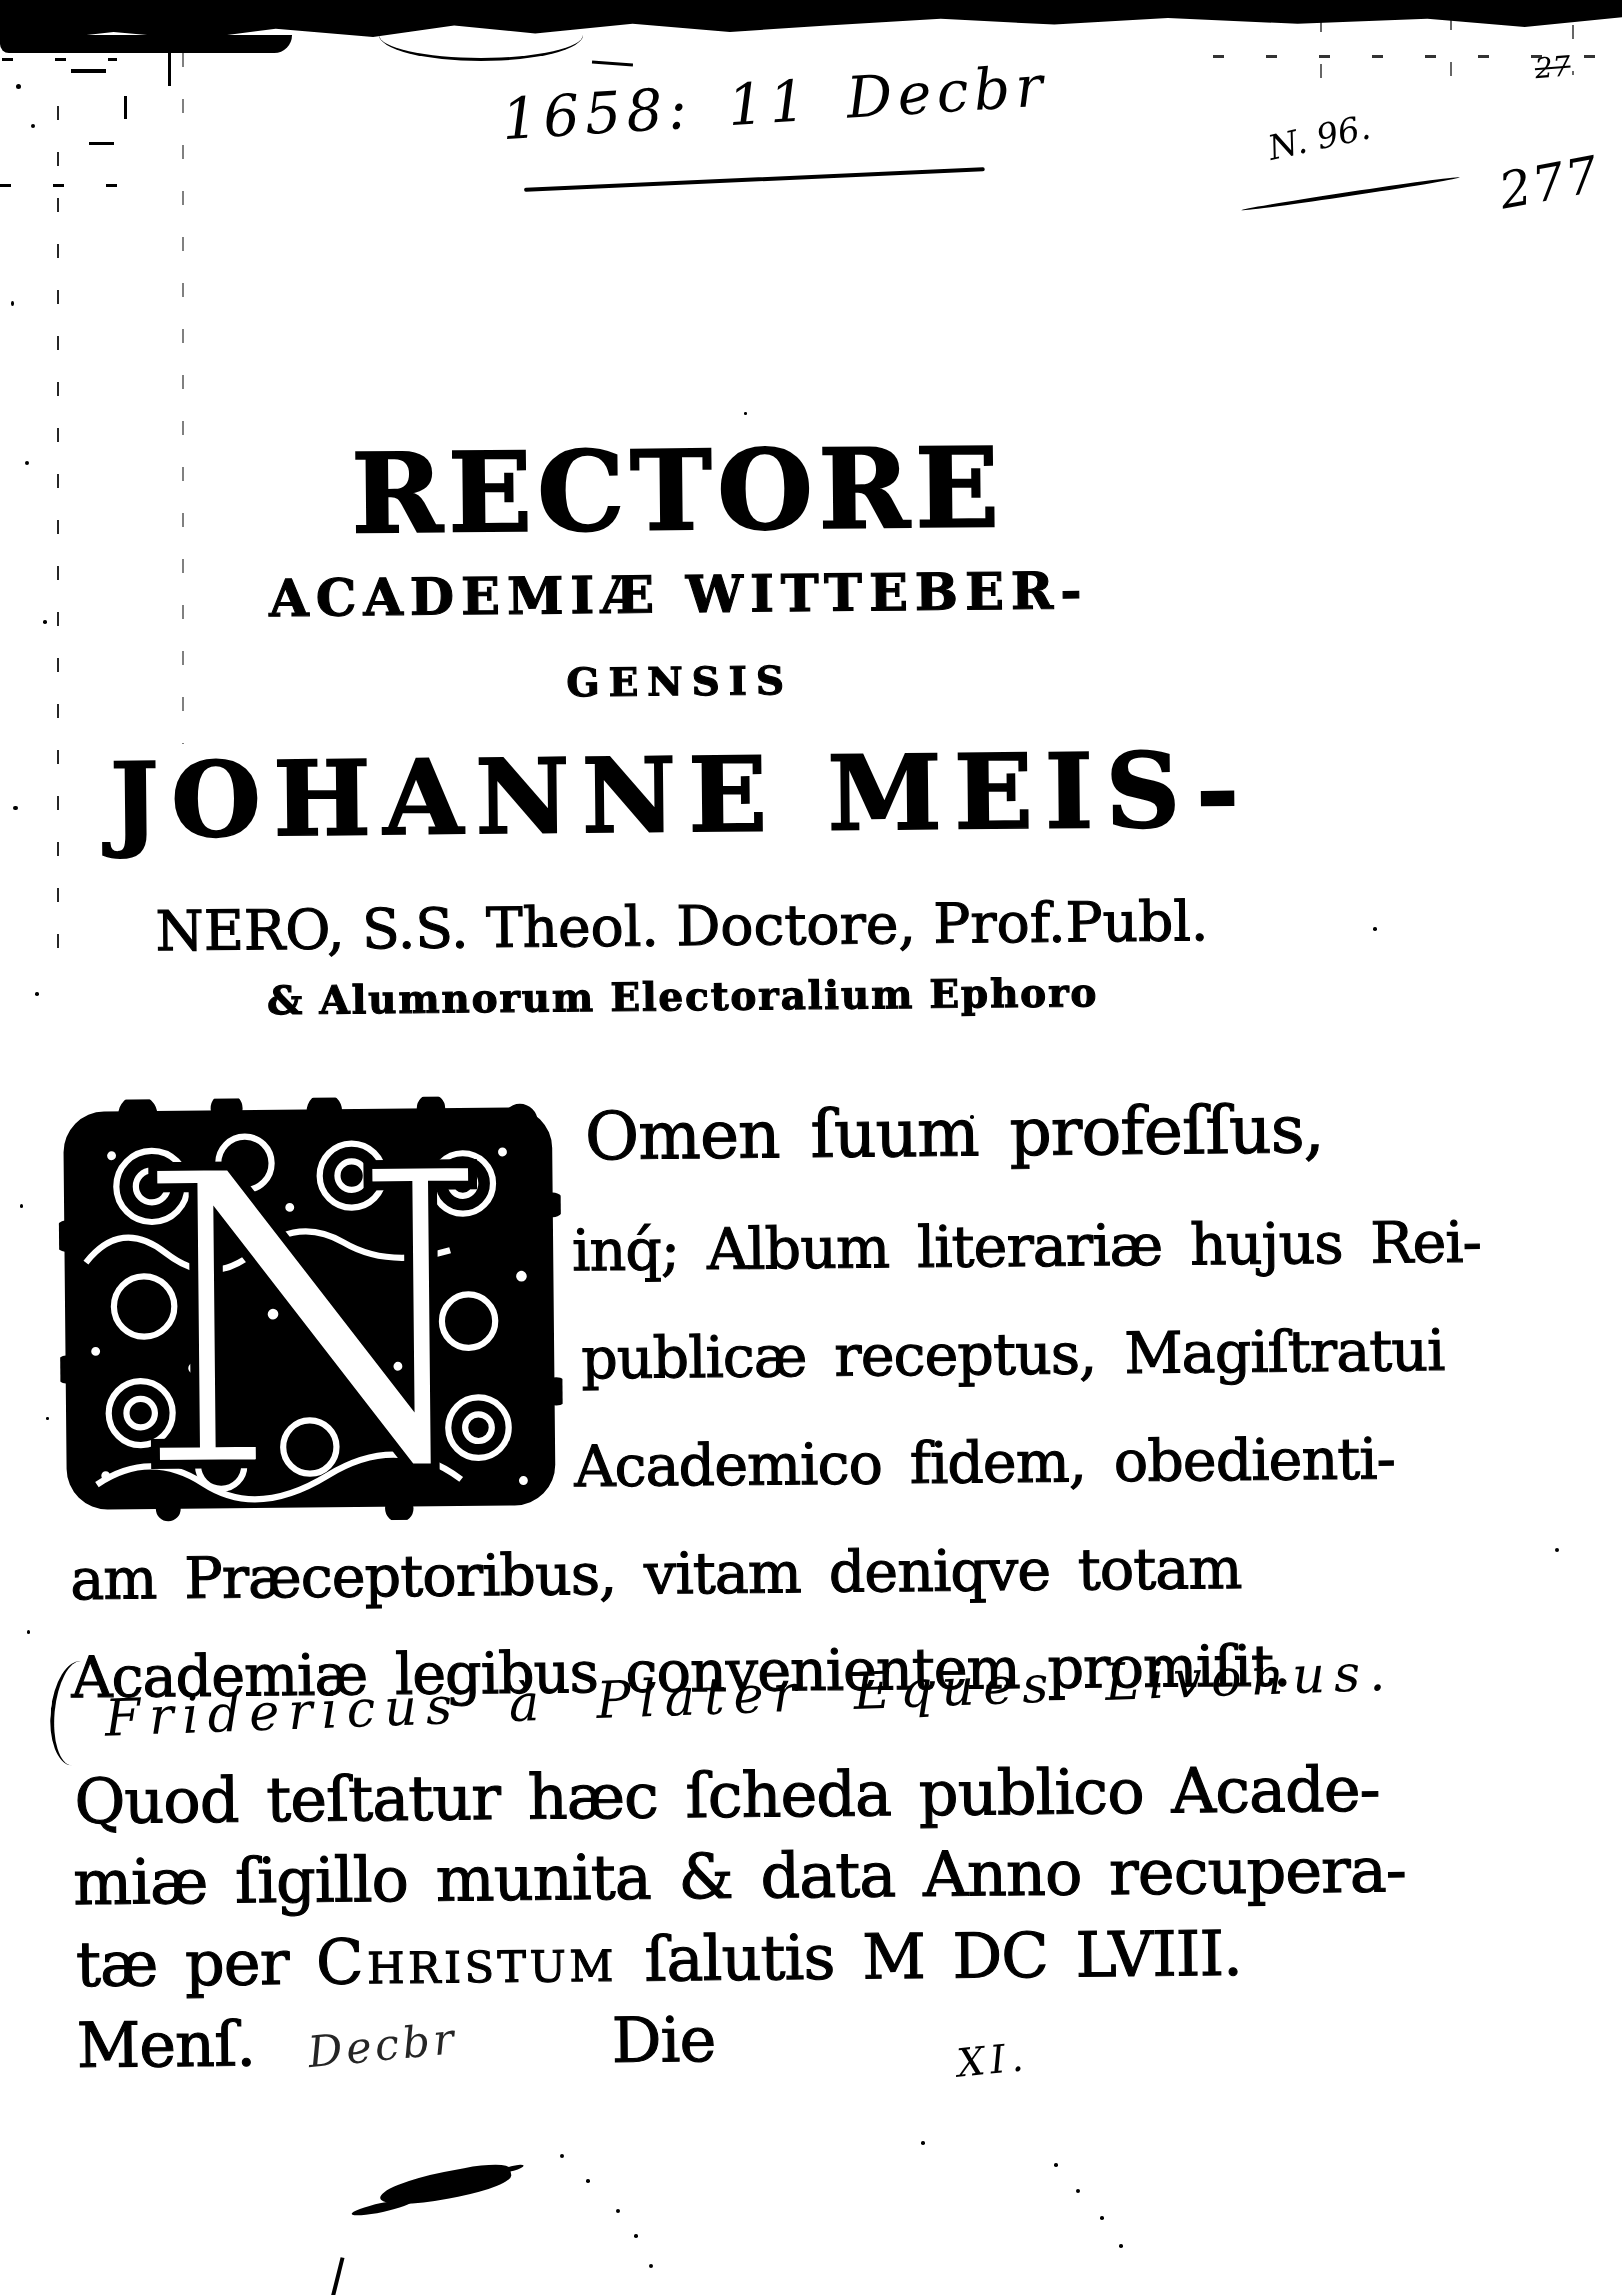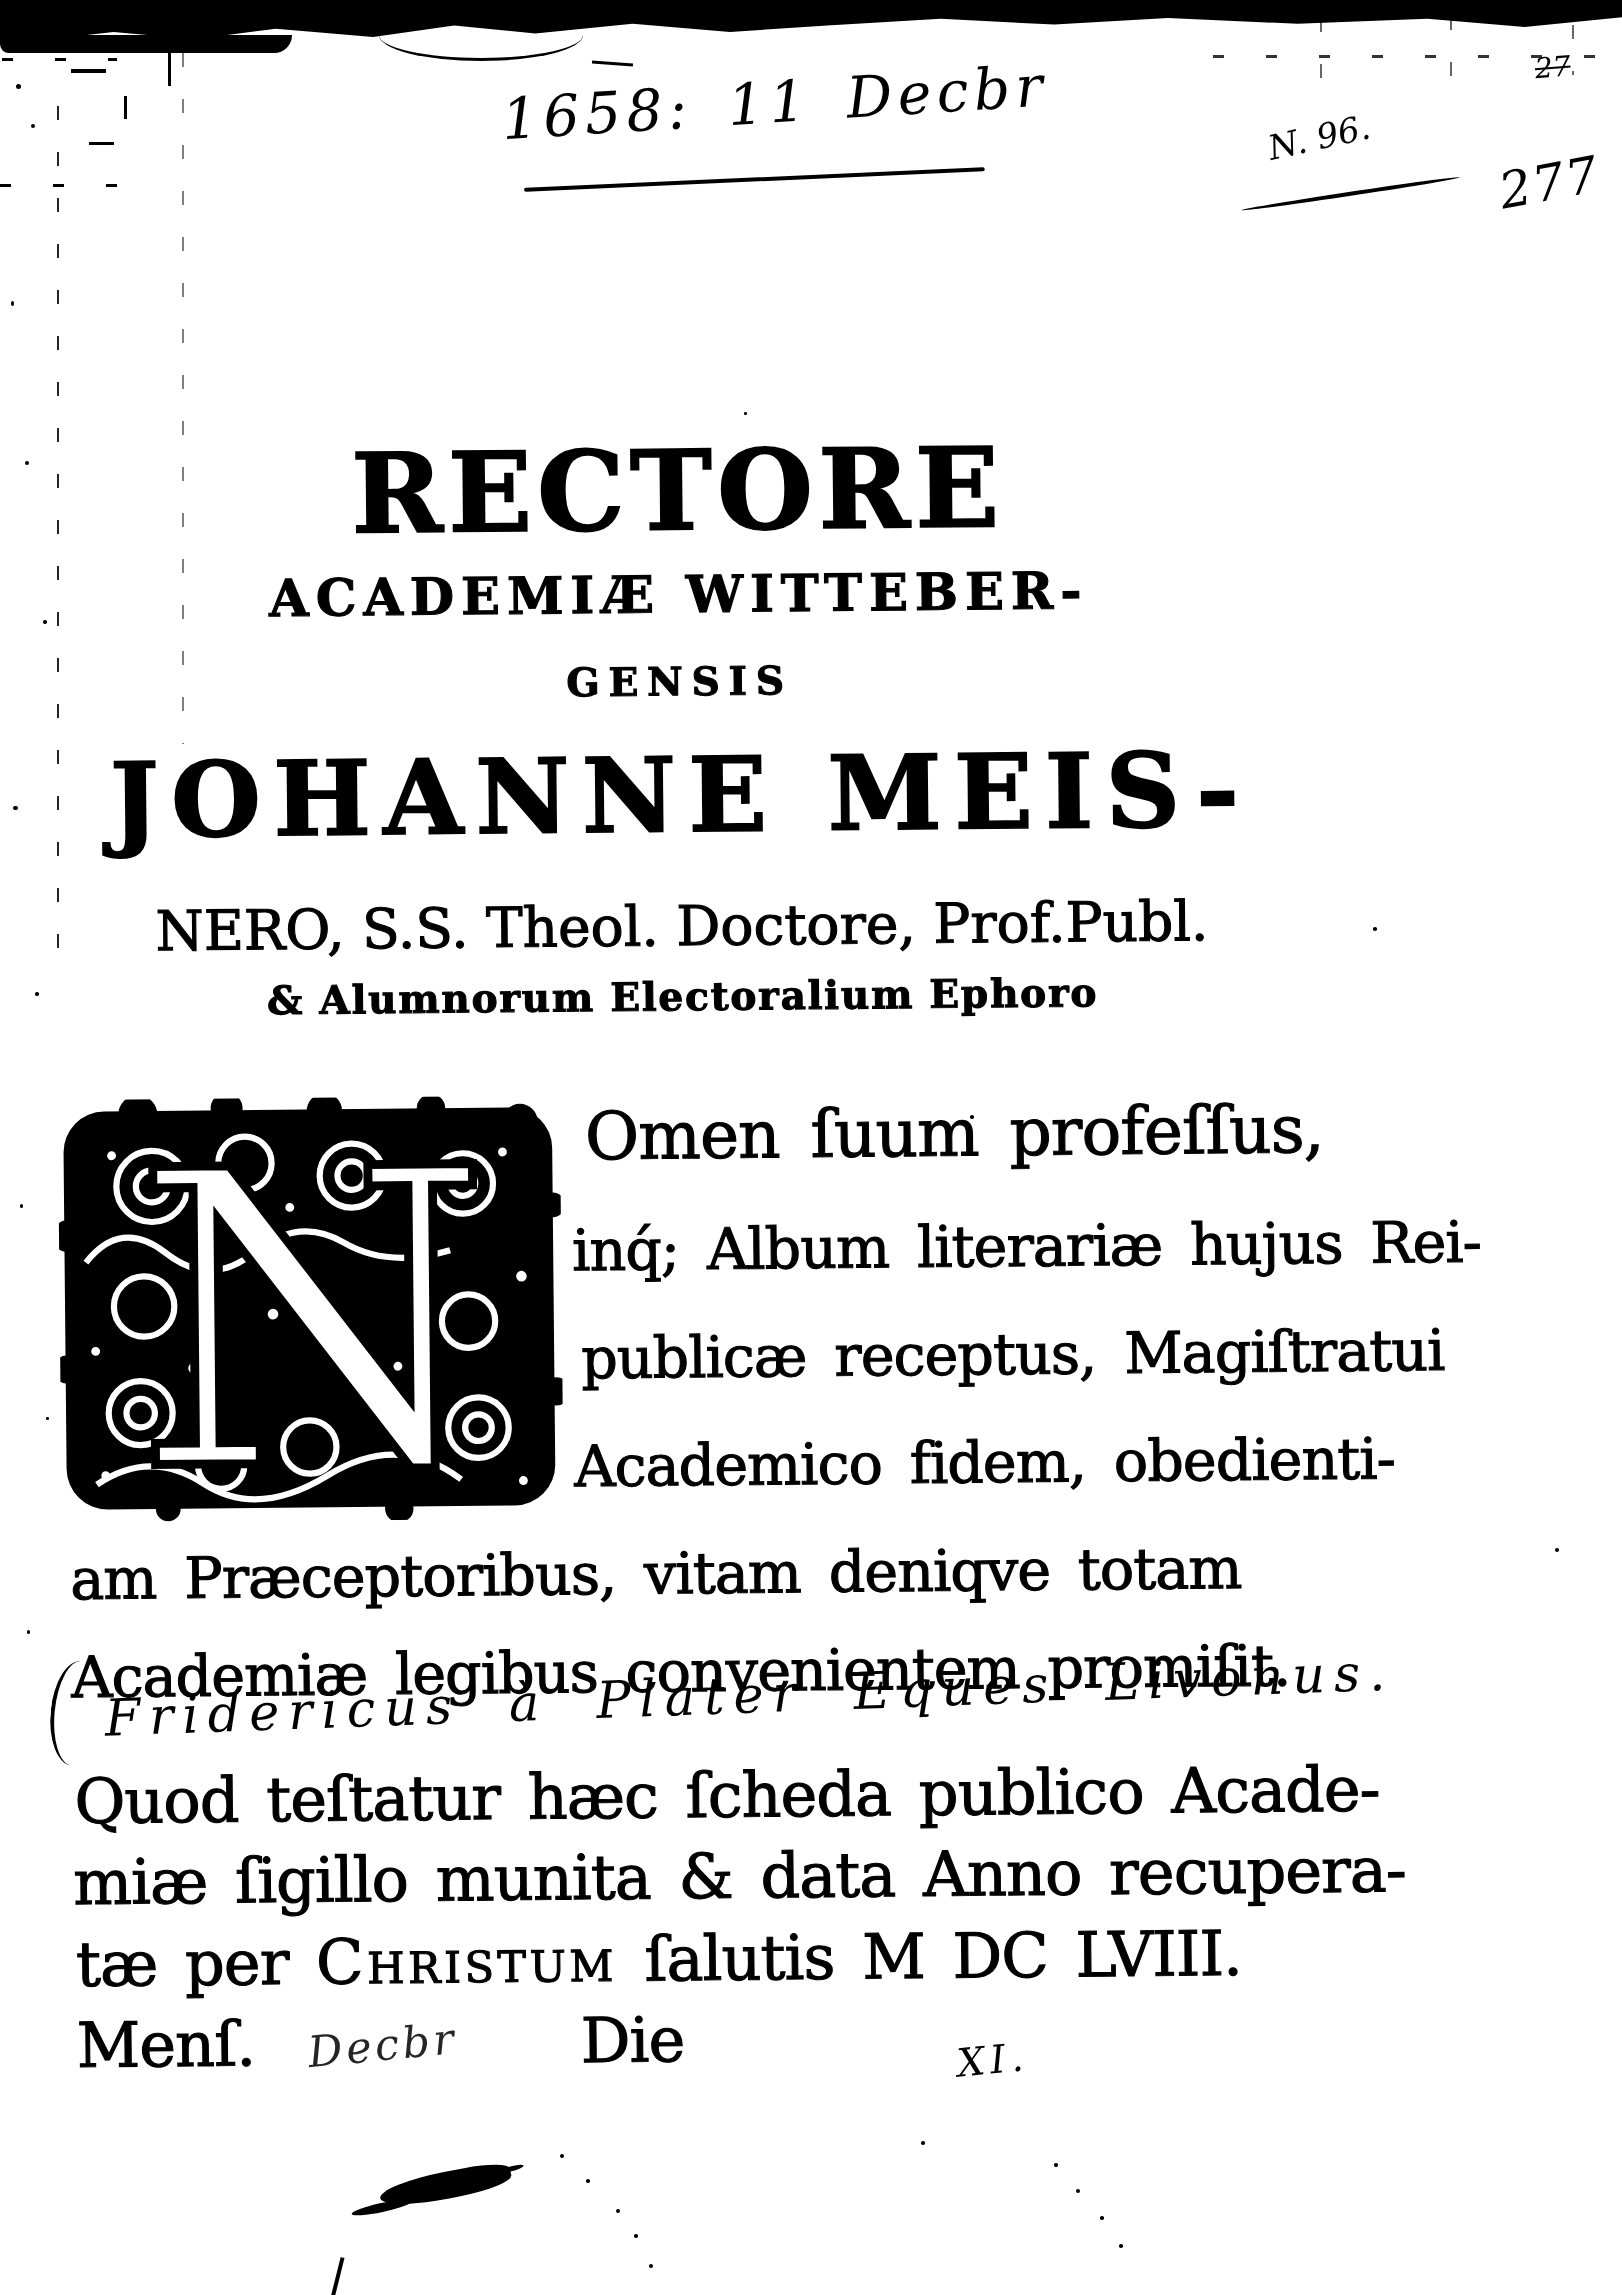--- a/index.html
+++ b/index.html
@@ -147,21 +147,21 @@
     <div style="position:absolute;left:43px;top:1654px;width:53px;height:105px;border-left:4.4px solid #000;border-radius:50% 0 0 50%/55% 0 0 55%;transform:rotate(6deg);"></div>
     <div class="abs hw" style="left:97px;top:1665px;font-size:51px;letter-spacing:8.9px;word-spacing:23px;transform:rotate(-1.5deg);">Fridericus à Plater Eques Livonus.</div>
 
     <div class="abs ink close-line" style="left:66px;top:1758px;">Quod teſtatur hæc ſcheda publico Acade-</div>
     <div class="abs ink close-line" style="left:64px;top:1839px;">miæ ſigillo munita &amp; data Anno recupera-</div>
     <div class="abs ink close-line" style="left:66px;top:1921px;">
       <span>tæ per </span><span class="sc">Christum</span><span> ſalutis M DC LVIII.</span>
     </div>
     <div class="abs ink close-line" style="left:66px;top:2002px;">Menſ.</div>
     <div class="abs hw" style="left:297px;top:2016px;font-size:43px;letter-spacing:3.5px;opacity:.85;transform:rotate(-5deg);">Decbr</div>
-    <div class="abs ink close-line" style="left:570px;top:2002px;">Die</div>
+    <div class="abs ink close-line" style="left:601px;top:2002px;">Die</div>
     <div class="abs hw" style="left:946px;top:2039px;font-size:39px;letter-spacing:5.3px;transform:rotate(-5deg);">XI.</div>
 
   </div>
 
   <div class="dash" style="left:379px;top:2172px;width:133px;height:26.6px;transform:rotate(-11deg);border-radius:60% 40% 50% 60%;"></div>
   <div class="dash" style="left:351px;top:2203px;width:62px;height:8.9px;transform:rotate(-12deg);border-radius:50%;"></div>
   <div class="dash" style="left:501px;top:2166px;width:23px;height:5.3px;transform:rotate(-15deg);border-radius:50%;"></div>
   <div class="dash" style="left:335px;top:2257px;width:4.4px;height:46px;transform:rotate(14deg);"></div>
   <div class="speck" style="left:560px;top:2154px;width:4.4px;height:4.4px;"></div>
   <div class="speck" style="left:586px;top:2179px;width:3.5px;height:3.5px;"></div>

